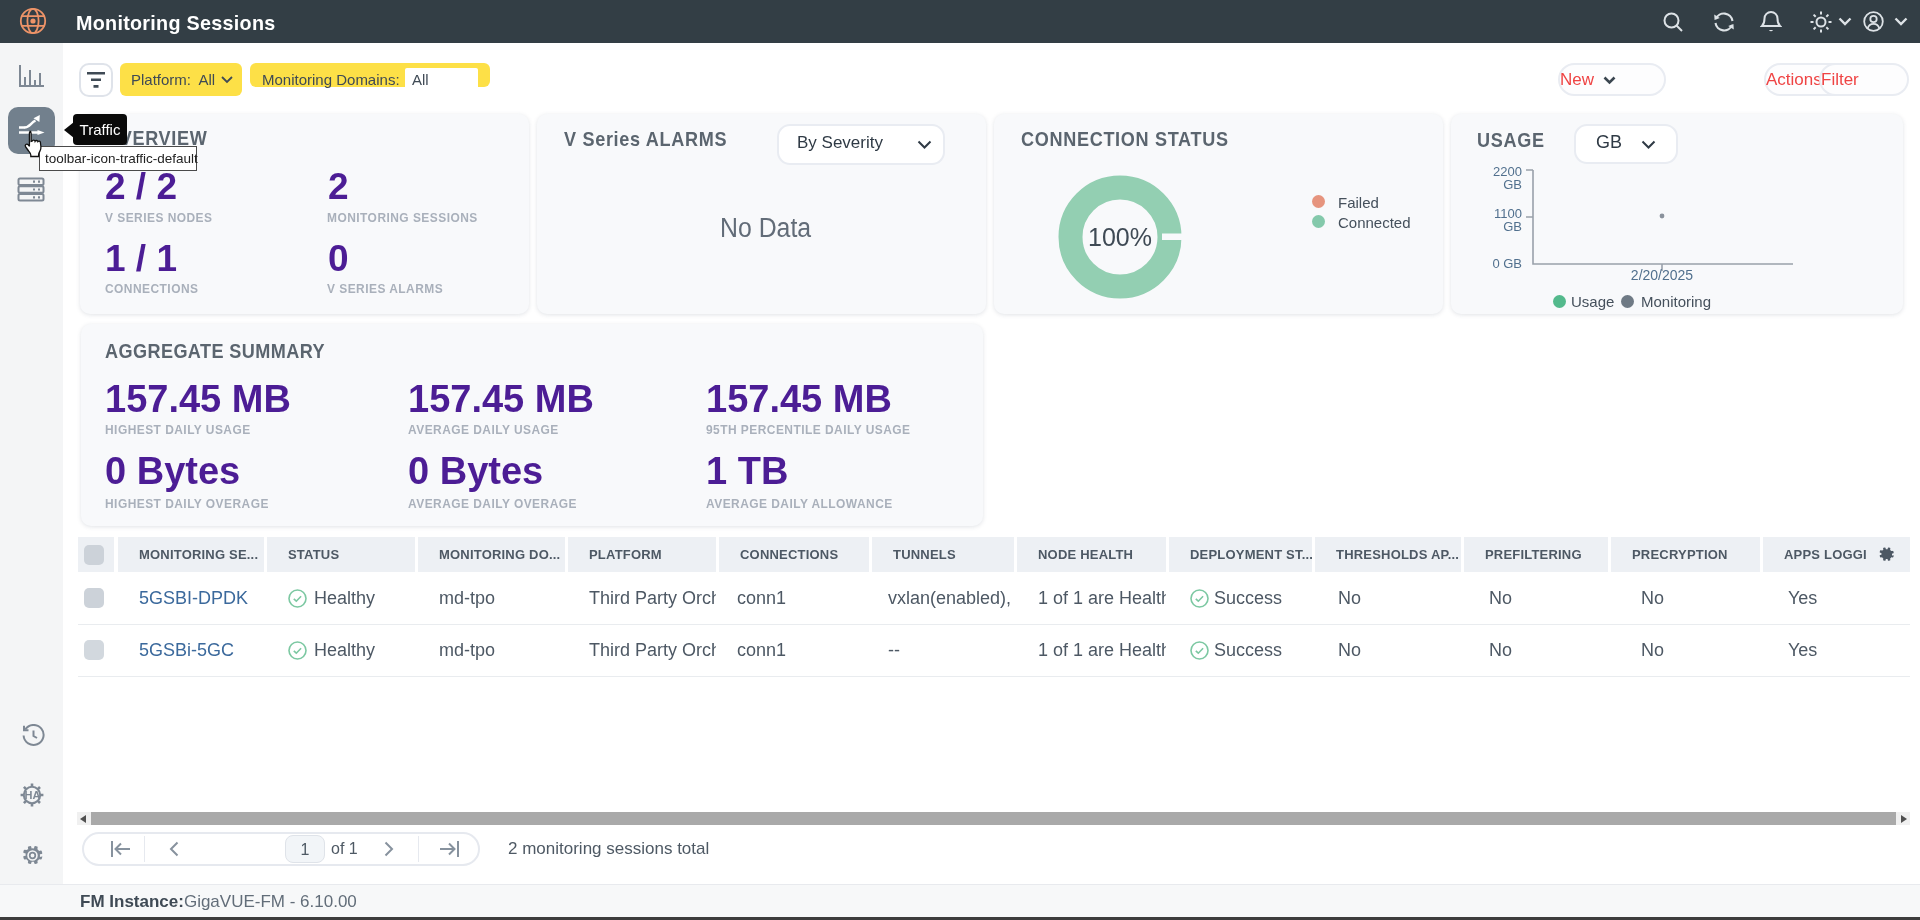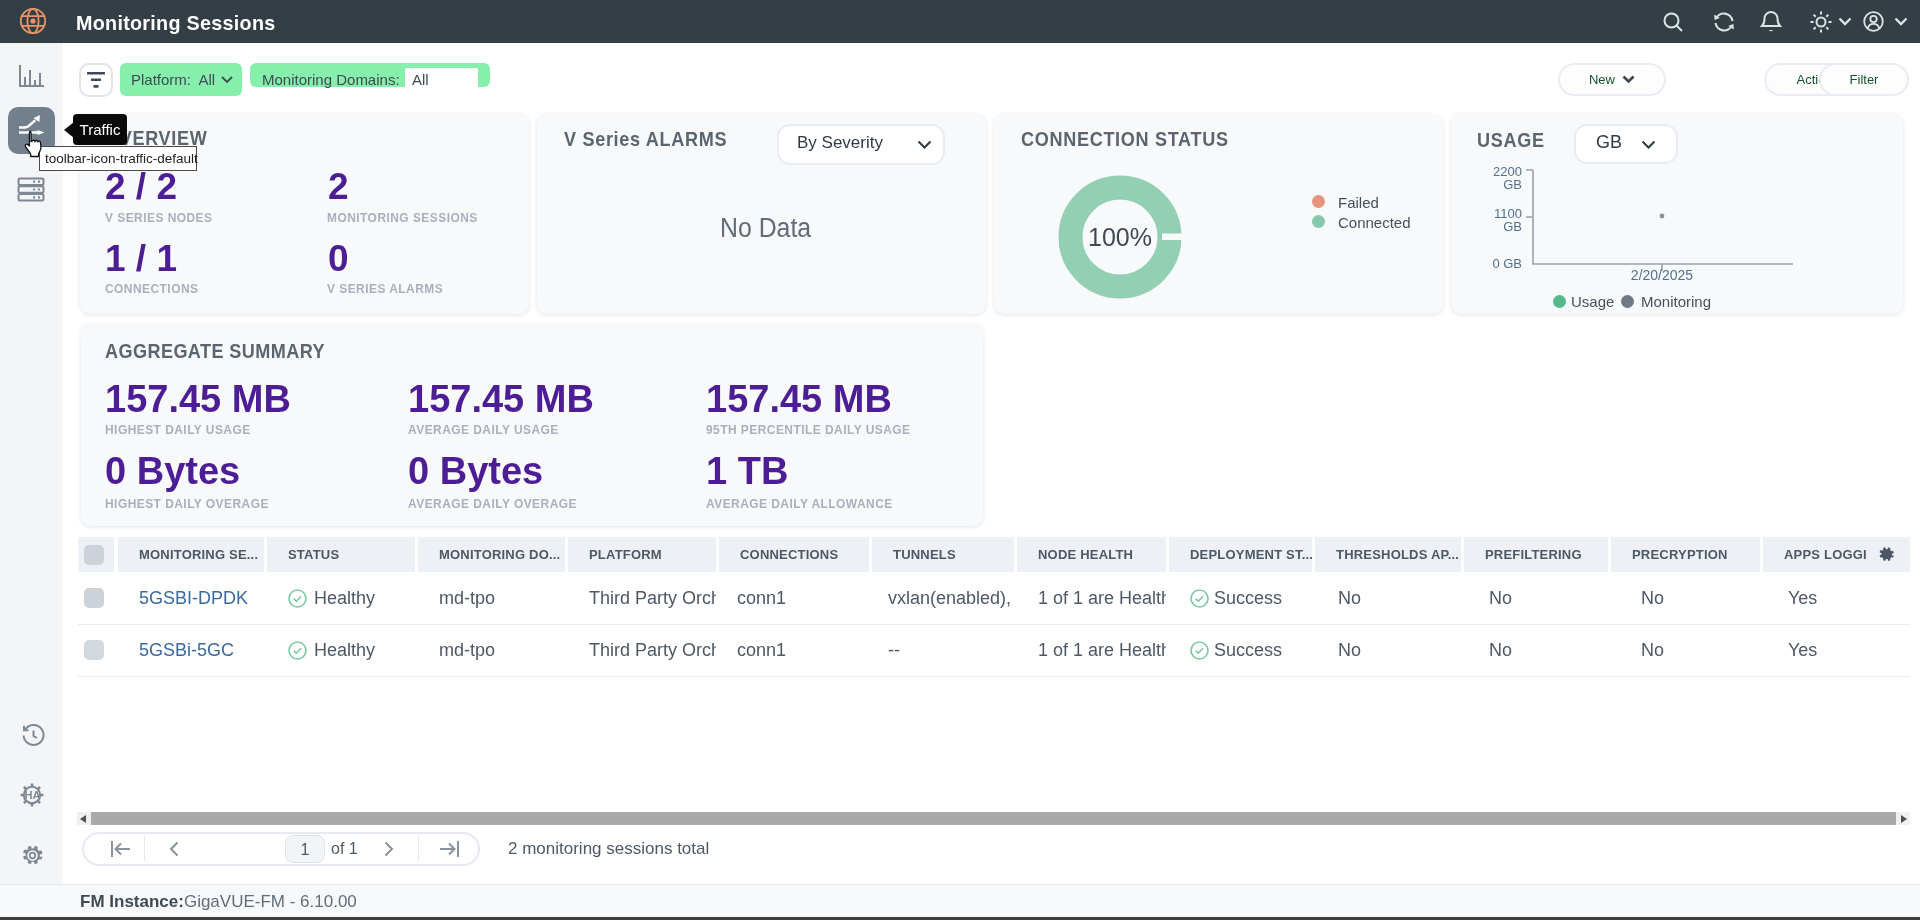--- a/index.html
+++ b/index.html
@@ -9,22 +9,22 @@
 #topbar .title { position:absolute; left:76px; top:11px; color:#fff; font-size:21px; font-weight:bold; letter-spacing:0.3px; transform:scaleX(0.94); transform-origin:0 50%; }
 #sidebar { position:absolute; left:0; top:43px; width:63px; height:841px; background:#f4f5f6; }
 #footer { position:absolute; left:0; top:884px; width:1920px; height:33px; background:#f7f8f9; border-top:1px solid #e8eaee; }
 #footer .t { position:absolute; left:80px; top:7px; font-size:17px; color:#626d79; }
 #footer .t b { color:#3f4a55;text-align:center; }
 #bottomstrip { position:absolute; left:0; top:917px; width:1920px; height:3px; background:#3d3d3d; }
 .card { position:absolute; background:#f8f9fb; border-radius:10px; box-shadow:0 1px 4px rgba(90,100,120,0.18); }
 .cardtitle { position:absolute; font-weight:bold; color:#5b656f; letter-spacing:0.8px; transform:scaleX(0.86); transform-origin:0 50%; white-space:nowrap; }
 .bignum { position:absolute; font-weight:bold; color:#4c1d95; }
 .lbl { position:absolute; font-weight:bold; color:#a9b0bb; font-size:13px; letter-spacing:0.5px; transform:scaleX(0.92); transform-origin:0 50%; white-space:nowrap; }
-.chip { position:absolute; background:#86efac; border-radius:6px; color:#3f4a55; font-size:15px; }
-.pillbtn { position:absolute; height:33px; background:#fdfdfe; border:2px solid #e9ecf2; border-radius:17px; color:#14532d; font-size:13px; text-align:center; }
+.chip { position:absolute; background:#fde047; border-radius:6px; color:#3f4a55; font-size:15px; }
+.pillbtn { position:absolute; height:33px; background:#fdfdfe; border:2px solid #e9ecf2; border-radius:17px; color:#ef4444; font-size:17px; }
 .hcell { position:absolute; top:537px; height:35px; background:#edf0f4; }
 .htext { position:absolute; top:547px; font-size:13px; font-weight:bold; color:#4d5864; letter-spacing:0.2px; white-space:nowrap; }
 .rtext { position:absolute; font-size:17px; color:#4d5864; white-space:nowrap; }
 .rowline { position:absolute; left:78px; width:1832px; height:1px; background:#e9ecef; }
 </style>
 </head>
 <body>
 <div id="topbar">
   <svg class="abs" style="left:18px;top:4px" width="30" height="34" viewBox="0 0 30 34">
     <g stroke="#ed9368" stroke-width="1.8" fill="none">

